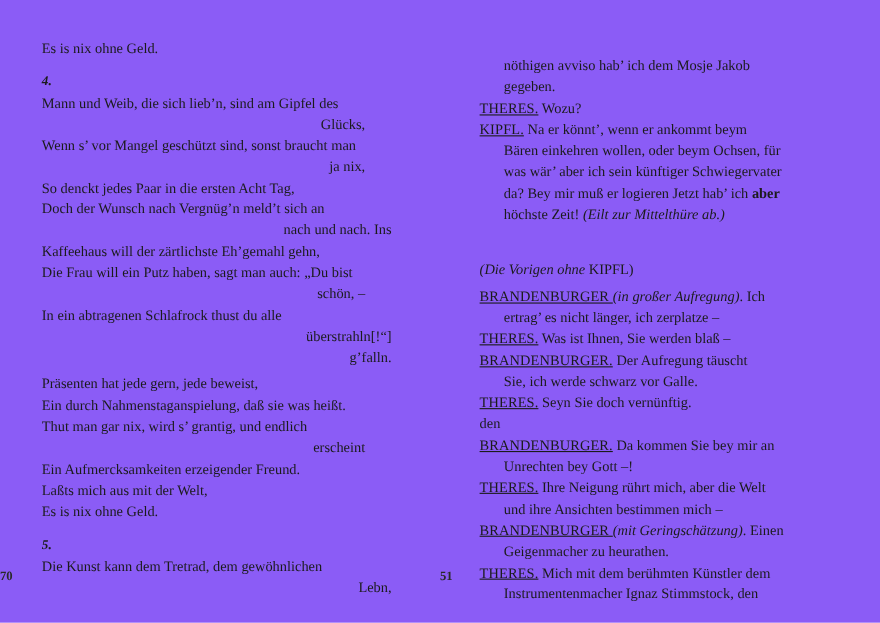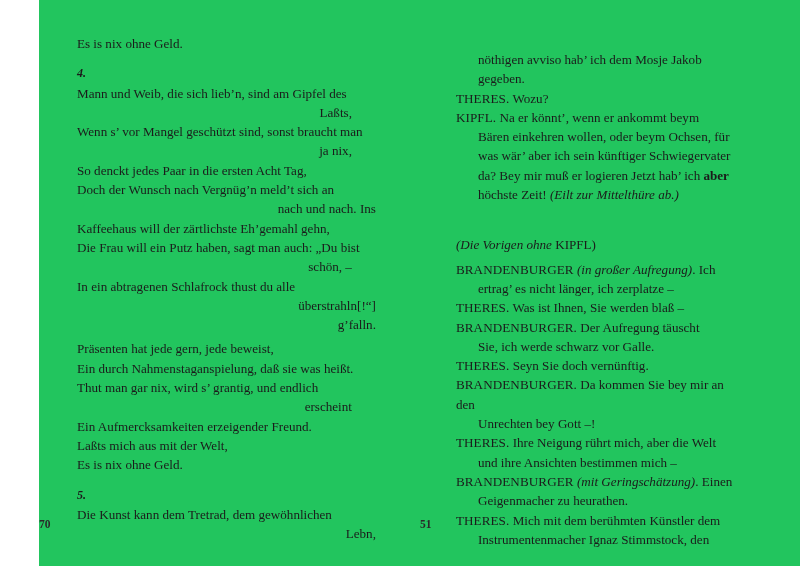--- a/index.html
+++ b/index.html
@@ -14,22 +14,21 @@
     font-family: "Liberation Serif", "DejaVu Serif", serif;
     color: #1b1b1b;
     overflow: hidden;
   }
 
   
   #spread {
     position: absolute;
     inset: 0;
     display: flex;
-    background: #22c55e;
-    margin-left: 39px;
+    background: #8b5cf6;
   }
   .page {
     position: relative;
     box-sizing: border-box;
   }
   .page.left  { width: 400px; padding: 34px 40px 0 38px; }
   .page.right { width: 400px; padding: 50px 28px 0 36px; }
 
   .col {
     position: relative;
@@ -68,21 +67,21 @@
   .speech {
     margin: 0;
     padding-left: 22px;
     text-indent: -22px;
     white-space: pre-wrap;
   }
   .speech.cont {
     padding-left: 0;
     text-indent: 0;
   }
-  .speaker { letter-spacing: 0.1px; }
+  .speaker { letter-spacing: 0.1px; text-decoration: underline; }
   .stage   { font-style: italic; }
   .emph-b  { font-weight: bold; }
 
   .scene-head {
     text-align: center;
     margin: 0;
     letter-spacing: 0.4px;
     font-size: 13.4px;
   }
   .scene-cast {
@@ -104,21 +103,21 @@
 <body>
 
 <div id="spread">
 
   <div class="page left">
     <div class="col" id="left-col">
         <div class="ln">Es is nix ohne Geld.</div>
         <div class="gap-m"></div>
         <div class="stanza-num">4.</div>
         <div class="ln">Mann und Weib, die sich lieb’n, sind am Gipfel des</div>
-        <div class="runover mid">Laßts,</div>
+        <div class="runover mid">Glücks,</div>
         <div class="ln">Wenn s’ vor Mangel geschützt sind, sonst braucht man</div>
         <div class="runover mid">ja nix,</div>
         <div class="ln">So denckt jedes Paar in die ersten Acht Tag,</div>
         <div class="ln">Doch der Wunsch nach Vergnüg’n meld’t sich an</div>
         <div class="runover near">nach und nach. Ins</div>
         <div class="ln">Kaffeehaus will der zärtlichste Eh’gemahl gehn,</div>
         <div class="ln">Die Frau will ein Putz haben, sagt man auch: „Du bist</div>
         <div class="runover mid">schön, –</div>
         <div class="ln">In ein abtragenen Schlafrock thust du alle</div>
         <div class="runover near">überstrahln[!“]</div>
@@ -152,22 +151,22 @@
         <div class="gap-l"></div>
         <div class="gap-s"></div>
         <div class="scene-cast"><span class="stage">(Die Vorigen ohne </span><span>KIPFL)</span></div>
         <div class="gap-s"></div>
         <div class="speech"><span class="speaker">BRANDENBURGER </span><span class="stage">(in großer Aufregung)</span><span>. Ich</span></div>
         <div class="speech cont" style="padding-left: 22px;">ertrag’ es nicht länger, ich zerplatze –</div>
         <div class="speech"><span class="speaker">THERES.</span><span> Was ist Ihnen, Sie werden blaß –</span></div>
         <div class="speech"><span class="speaker">BRANDENBURGER.</span><span> Der Aufregung täuscht</span></div>
         <div class="speech cont" style="padding-left: 22px;">Sie, ich werde schwarz vor Galle.</div>
         <div class="speech"><span class="speaker">THERES.</span><span> Seyn Sie doch vernünftig.</span></div>
+        <div class="speech cont">den</div>
         <div class="speech"><span class="speaker">BRANDENBURGER.</span><span> Da kommen Sie bey mir an</span></div>
-        <div class="speech cont">den</div>
         <div class="speech cont" style="padding-left: 22px;">Unrechten bey Gott –!</div>
         <div class="speech"><span class="speaker">THERES.</span><span> Ihre Neigung rührt mich, aber die Welt</span></div>
         <div class="speech cont" style="padding-left: 22px;">und ihre Ansichten bestimmen mich –</div>
         <div class="speech"><span class="speaker">BRANDENBURGER </span><span class="stage">(mit Geringschätzung)</span><span>. Einen</span></div>
         <div class="speech cont" style="padding-left: 22px;">Geigenmacher zu heurathen.</div>
         <div class="speech"><span class="speaker">THERES.</span><span> Mich mit dem berühmten Künstler dem</span></div>
         <div class="speech cont" style="padding-left: 22px;">Instrumentenmacher Ignaz Stimmstock, den</div>
       </div>
     <div class="folio">51</div>
   </div>

